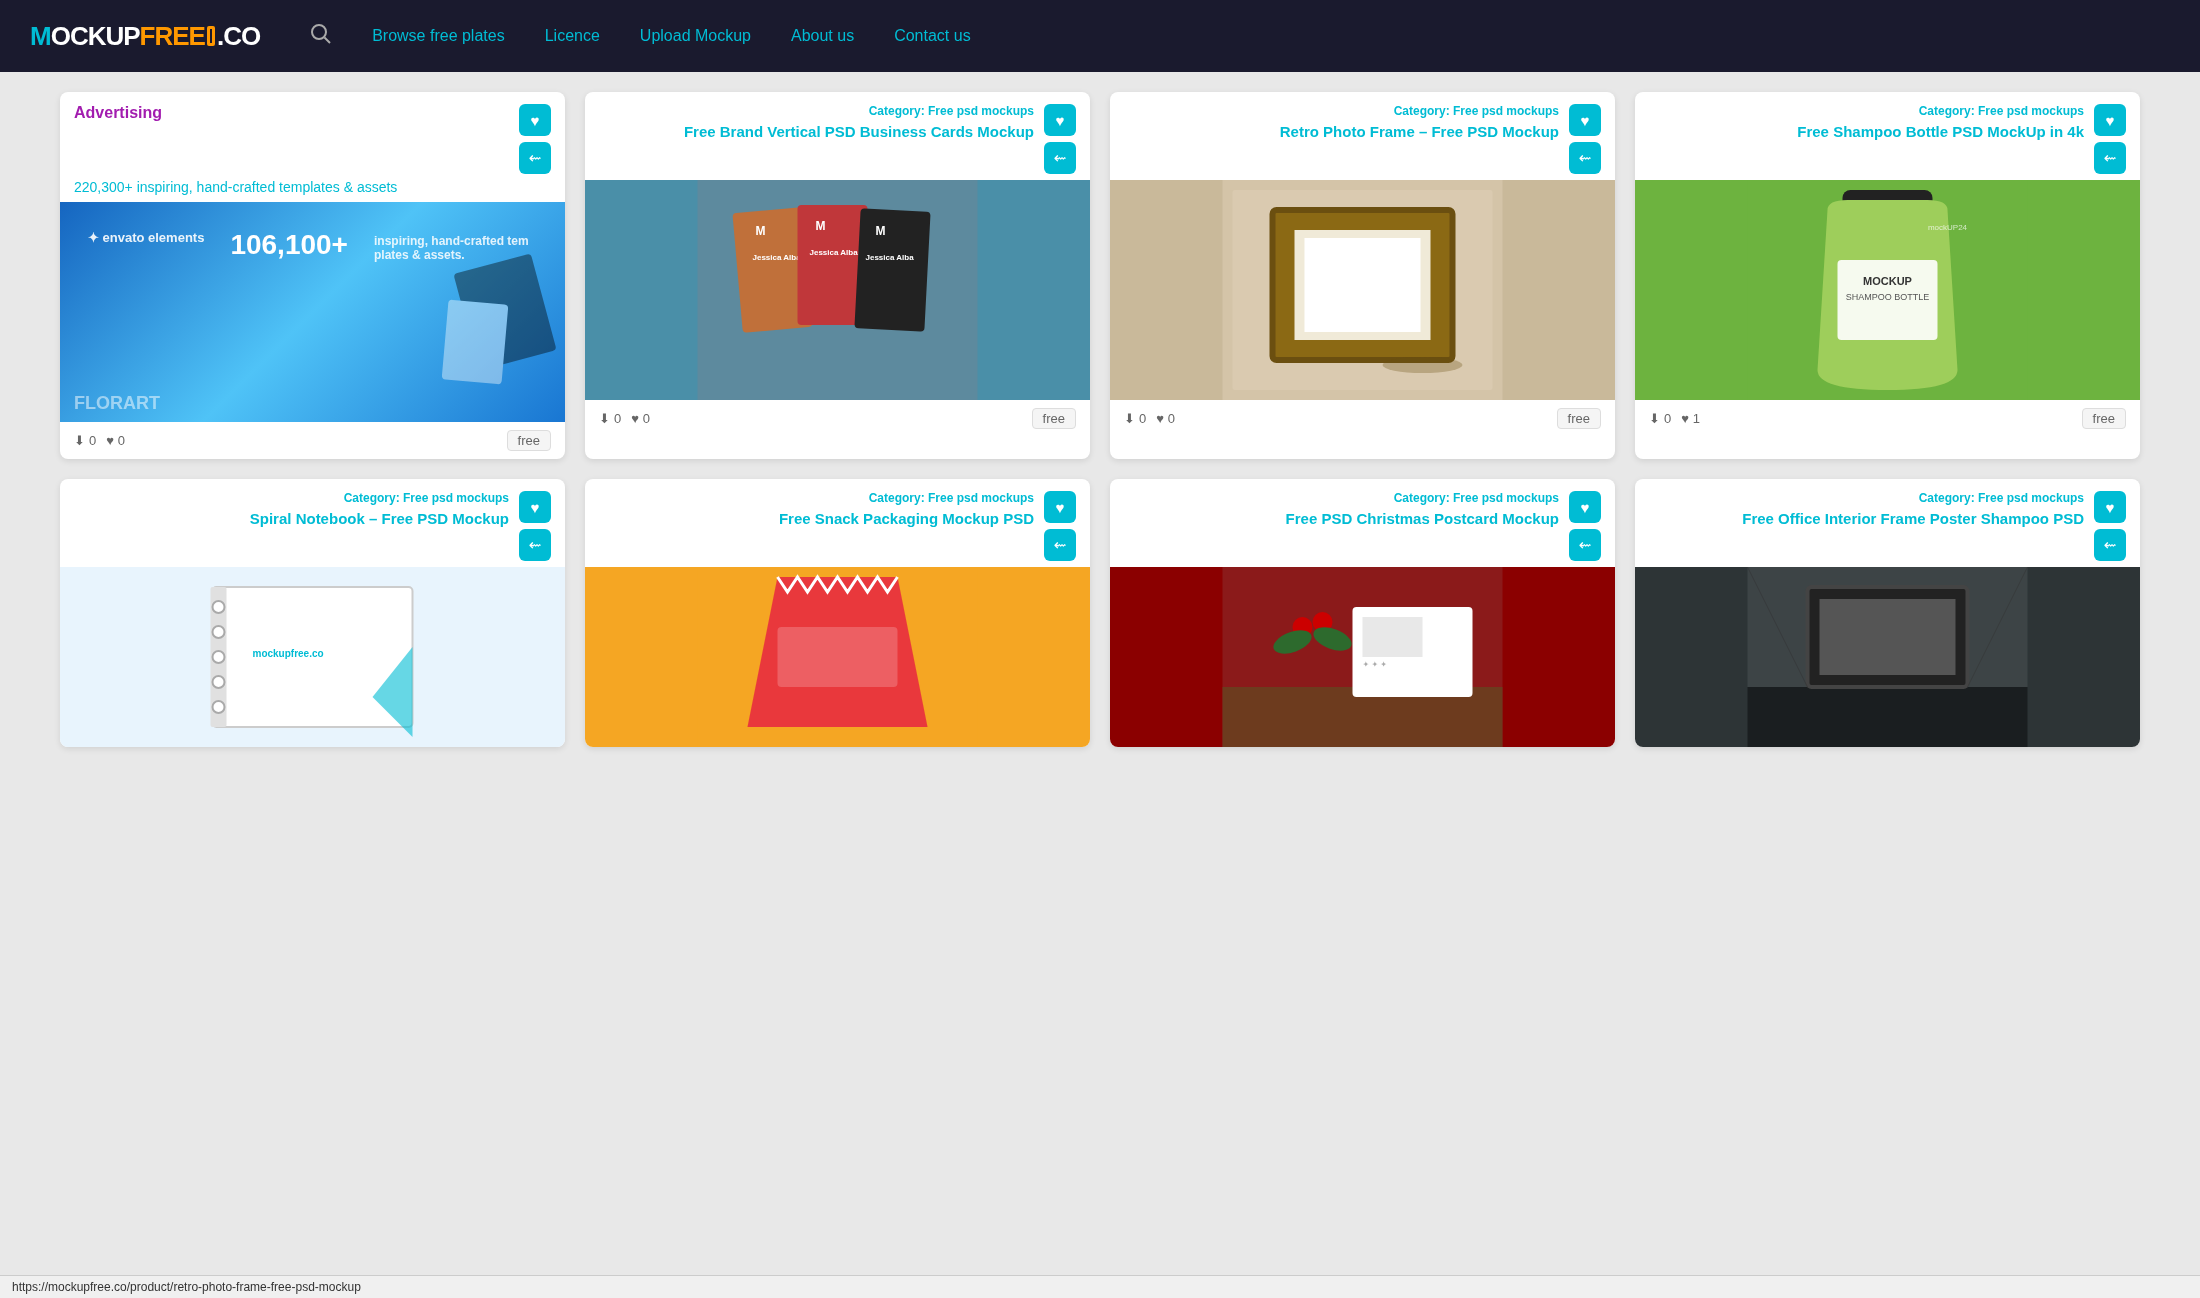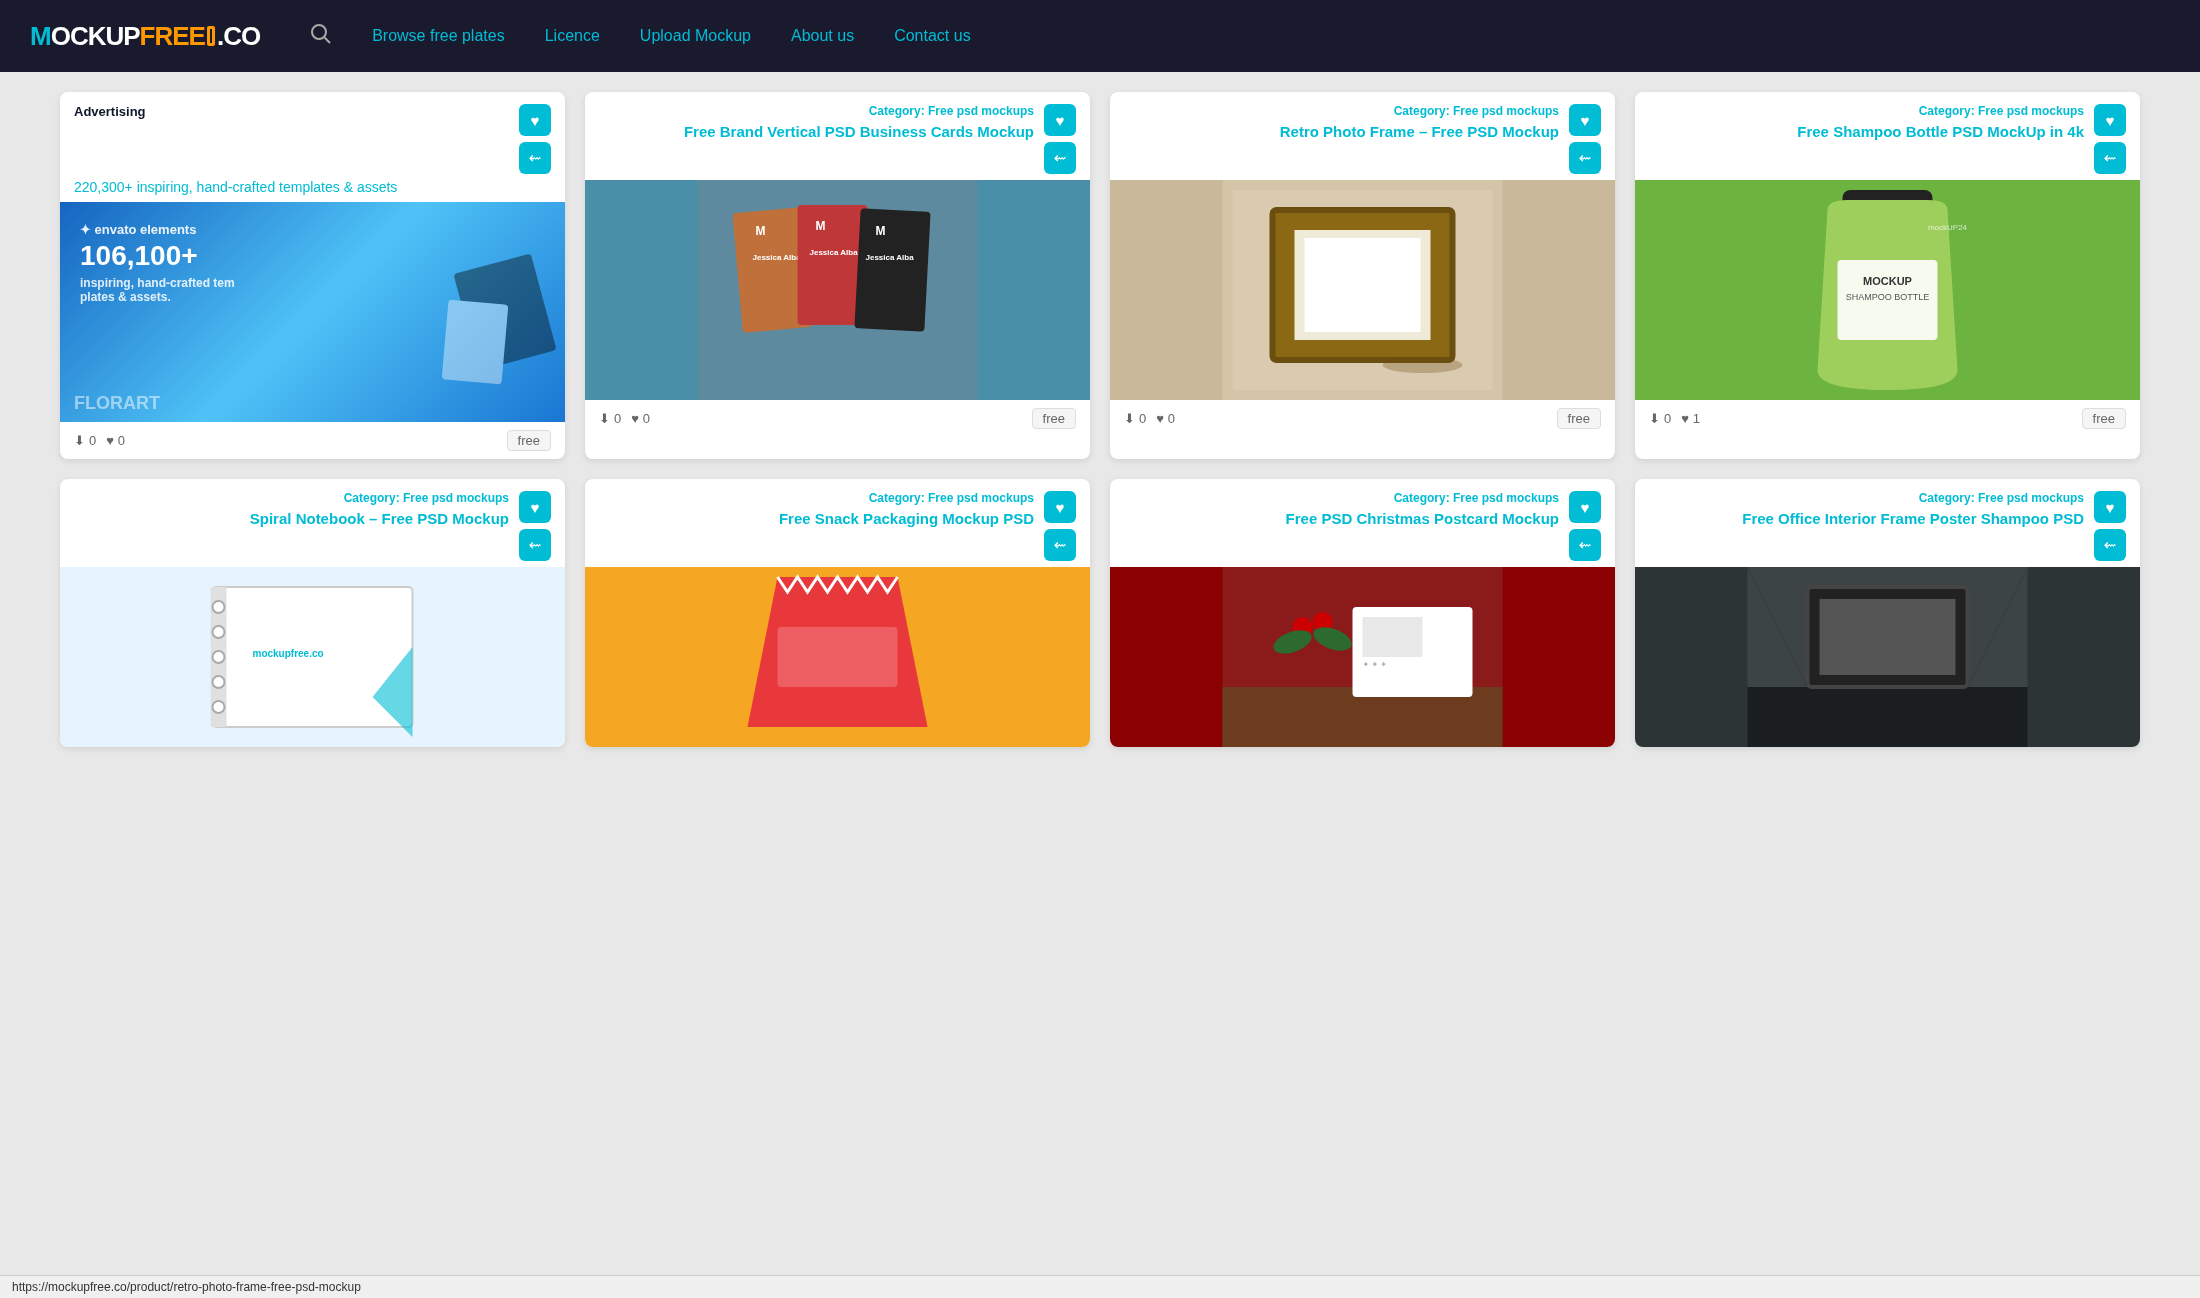--- a/index.html
+++ b/index.html
@@ -120,23 +120,23 @@
       font-size: 13px;
       color: #666;
     }
 
     
     .ad-card .card-header {
       flex-direction: column;
       gap: 4px;
     }
     .ad-card .ad-label {
-      color: #0f172a;
+      color: #a21caf;
       font-weight: bold;
-      font-size: 13px;
+      font-size: 16px;
     }
     .ad-card .ad-subtitle {
       color: #00bcd4;
       font-size: 14px;
       line-height: 1.3;
     }
     .ad-card .card-header-row {
       display: flex;
       justify-content: space-between;
       width: 100%;
@@ -236,21 +236,21 @@
       <div class="card-header-row">
         <div class="ad-label">Advertising</div>
         <div class="card-actions">
           <div class="action-btn">♥</div>
           <div class="action-btn">⇜</div>
         </div>
       </div>
       <div class="ad-subtitle">220,300+ inspiring, hand-crafted templates &amp; assets</div>
     </div>
     <div class="card-image ad-image">
-      <div style="background:linear-gradient(135deg,#1565c0 0%,#4fc3f7 50%,#1976d2 100%);width:100%;height:100%;display:flex;flex-direction:column;align-items:flex-start;justify-content:flex-start;padding:20px;position:relative;overflow:hidden;">
+      <div style="background:linear-gradient(135deg,#1565c0 0%,#4fc3f7 50%,#1976d2 100%);width:100%;height:100%;display:flex;flex-direction:row;align-items:flex-start;justify-content:flex-start;padding:28px;position:relative;overflow:hidden;gap:26px;">
         <div style="color:white;font-size:13px;opacity:0.9;margin-bottom:4px;">✦ envato elements</div>
         <div style="color:white;font-size:28px;font-weight:900;line-height:1.1;">106,100+</div>
         <div style="color:white;font-size:12px;opacity:0.85;margin-top:4px;">inspiring, hand-crafted tem<br>plates &amp; assets.</div>
 
         <div style="position:absolute;right:0;bottom:0;width:200px;height:180px;opacity:0.4;">
           <div style="position:absolute;right:20px;bottom:60px;width:80px;height:100px;background:#000;border-radius:4px;transform:rotate(-15deg);"></div>
           <div style="position:absolute;right:60px;bottom:40px;width:60px;height:80px;background:#fff;border-radius:4px;transform:rotate(5deg);"></div>
         </div>
         <div style="position:absolute;bottom:8px;left:14px;color:white;font-size:18px;font-weight:bold;opacity:0.5;">FLORART</div>
       </div>

